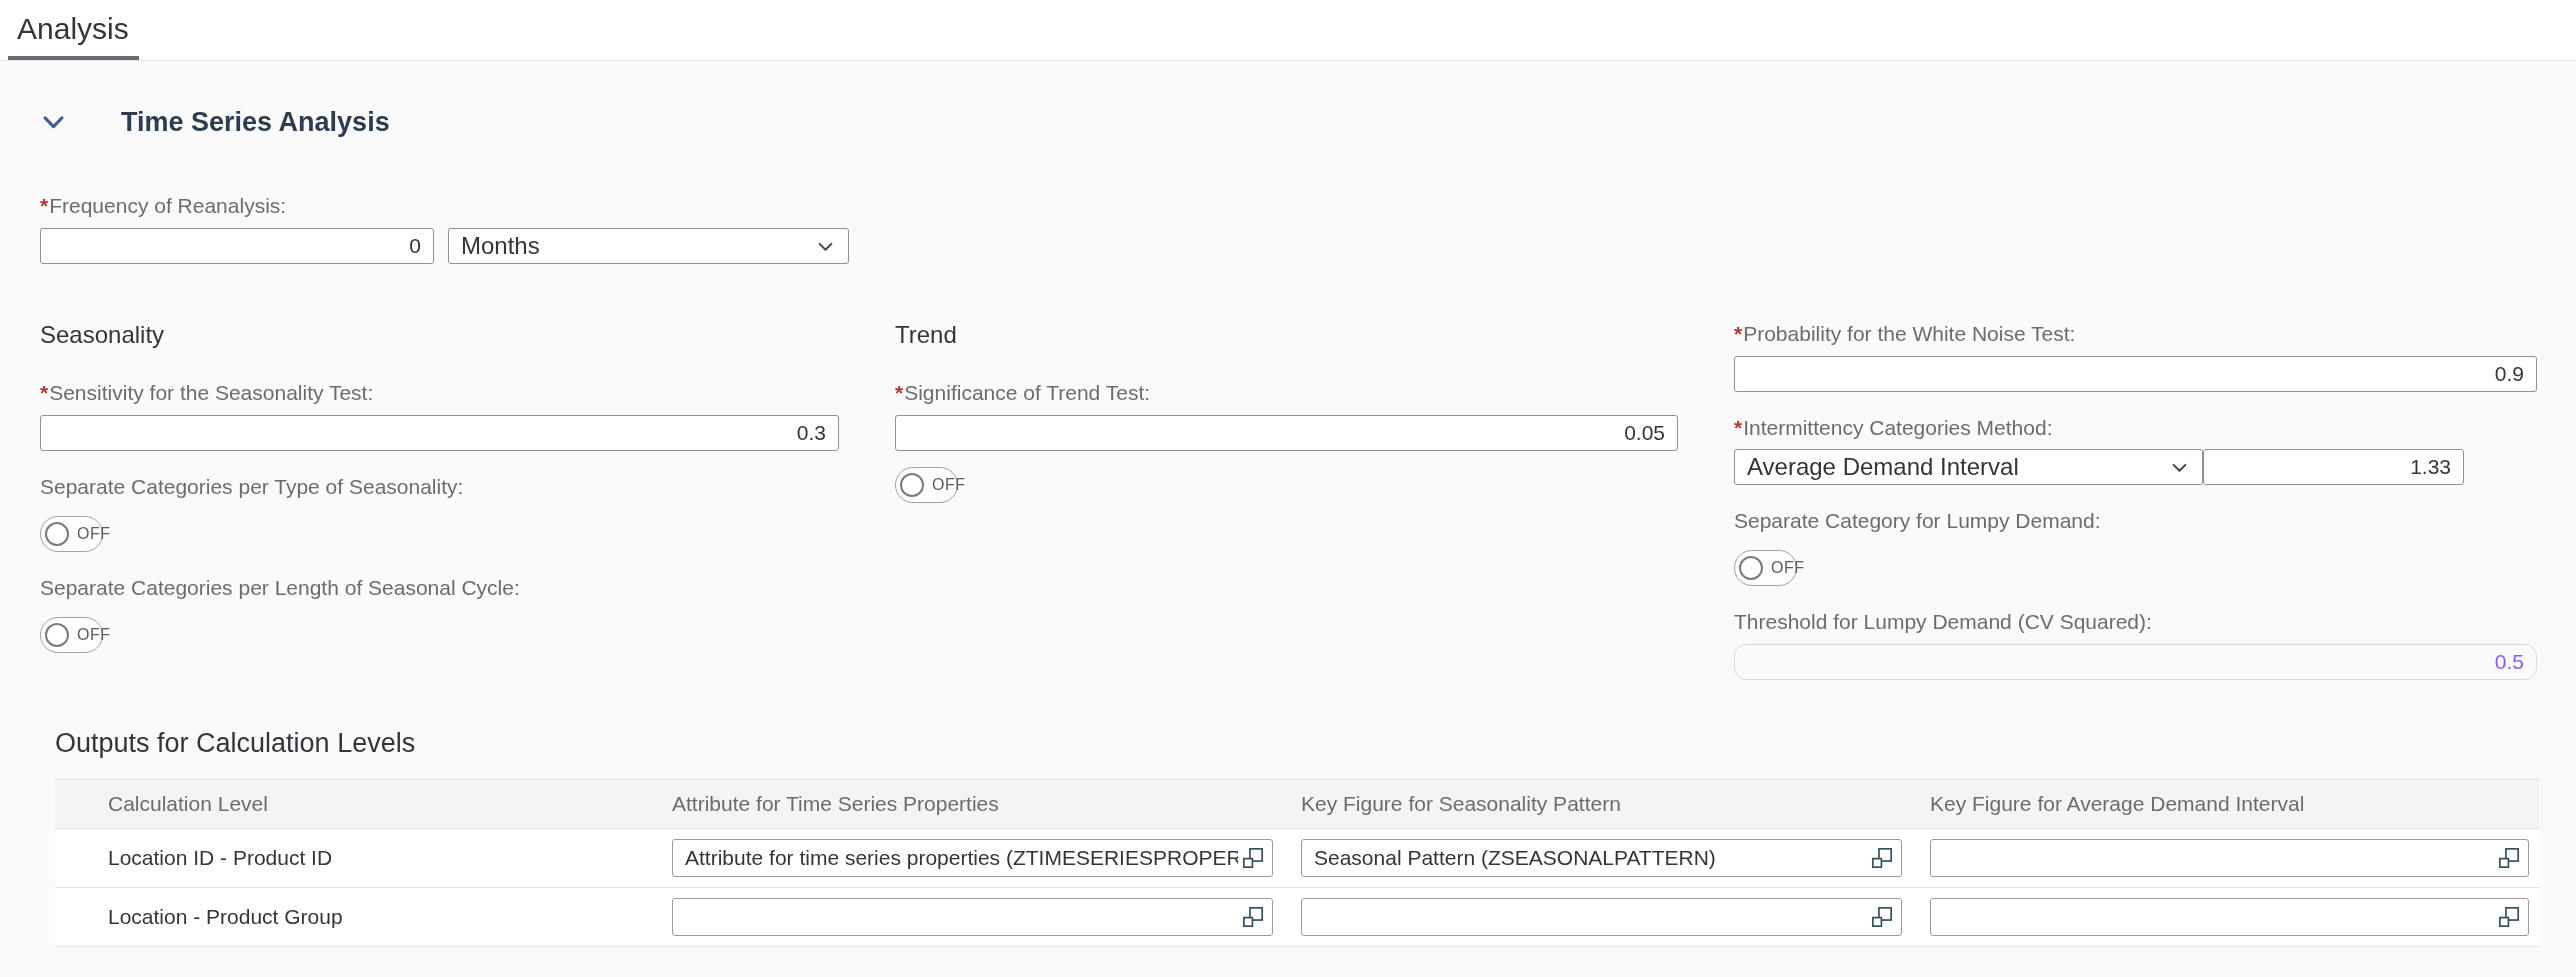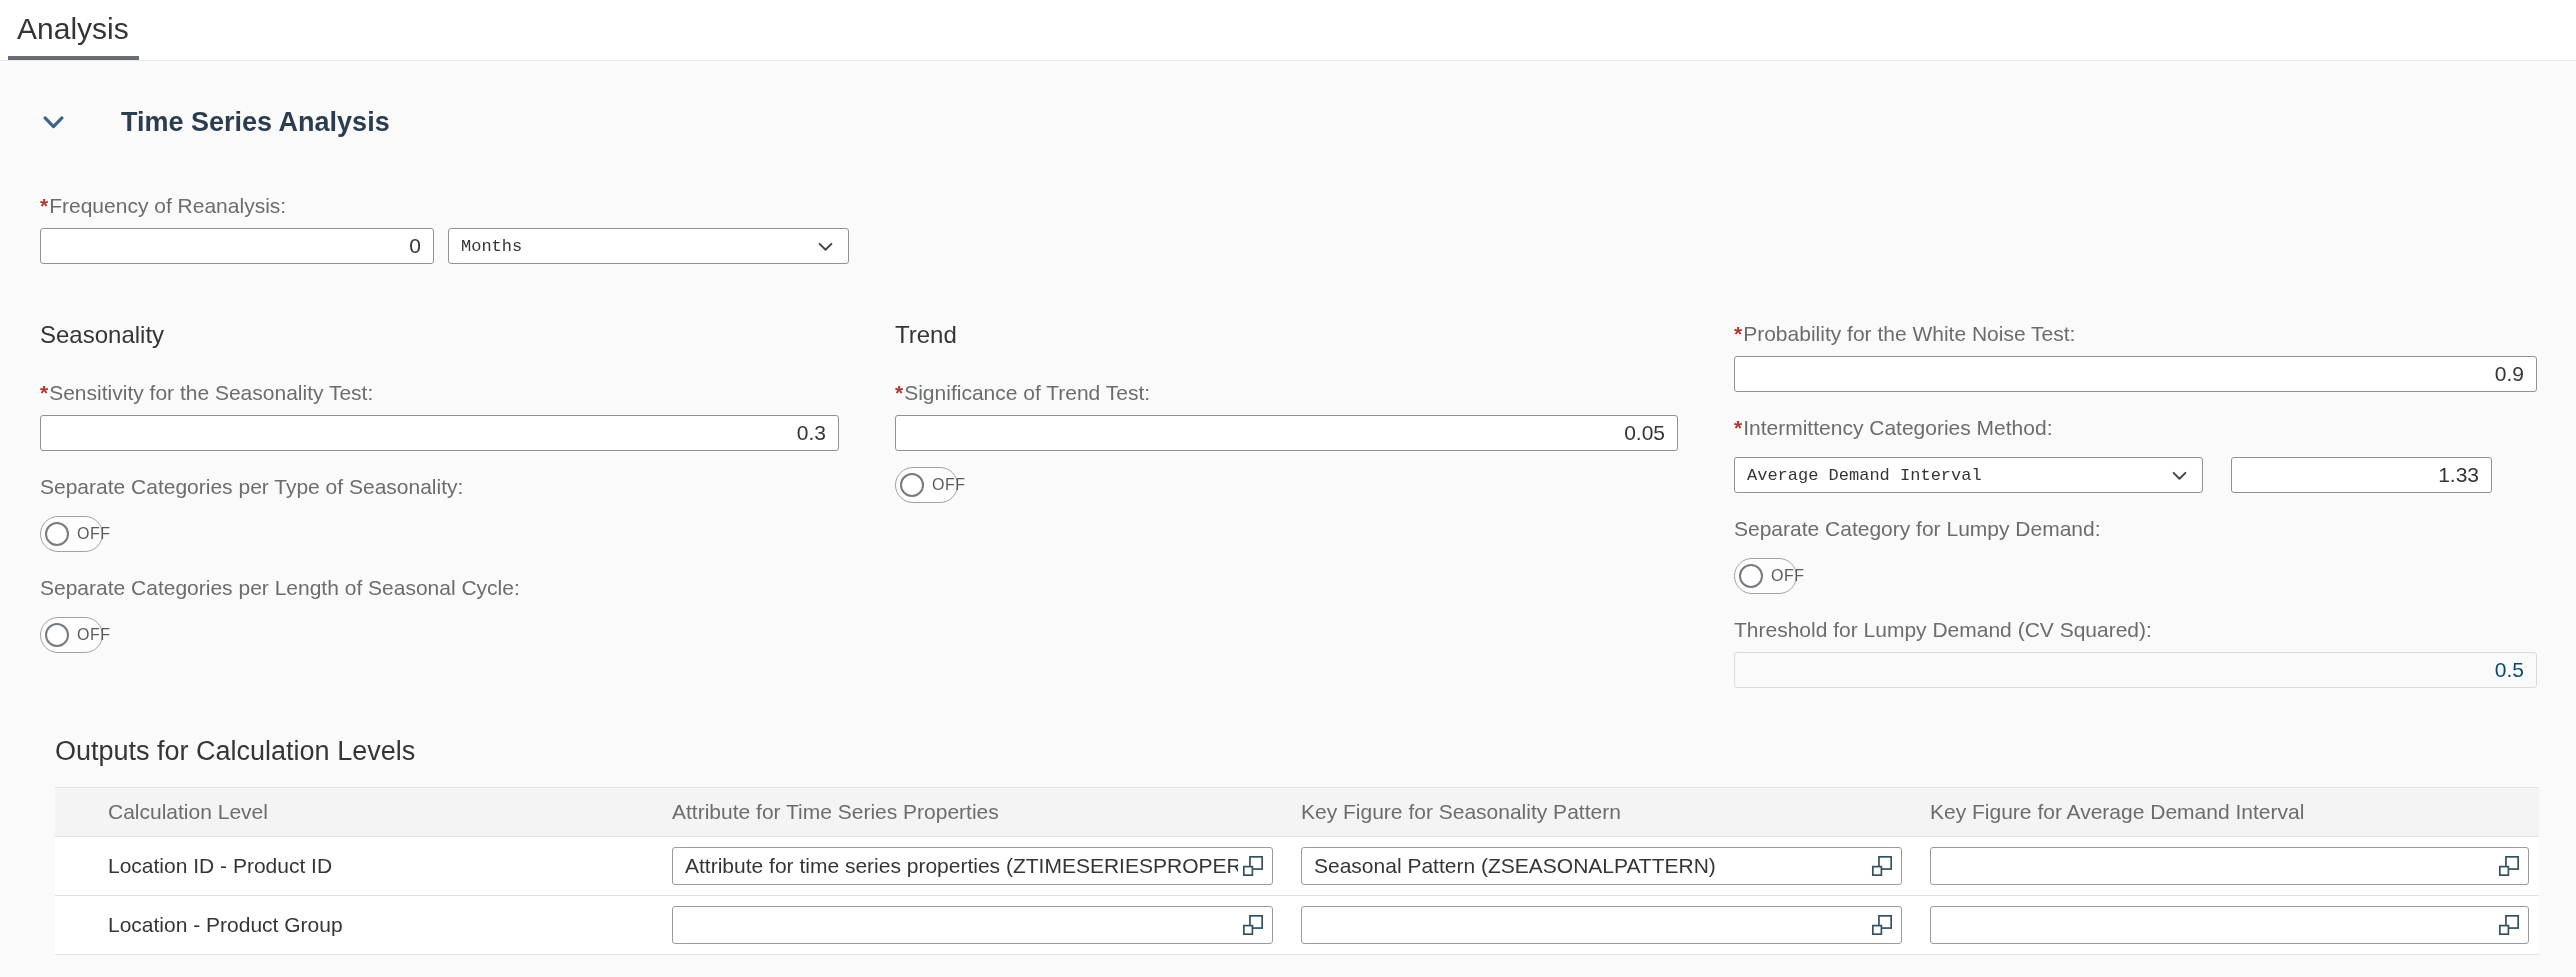--- a/index.html
+++ b/index.html
@@ -17,38 +17,38 @@
   .sec-head { display:flex; align-items:center; gap:31px; margin-top:46px; }
   .sec-title { font-size:27px; font-weight:600; color:#2c3d50;margin-left:23px; }
   .chev-btn { display:flex; align-items:center; cursor:pointer; }
 
   
   .field-label { font-size:21px; color:#6a6d70; line-height:26px; }
   .req { color:#b3362e; font-weight:600; margin-right:1px; }
   .inputbox { height:36px; border:1px solid #8b9299; border-radius:3px; background:#fff;
               font-family:inherit; font-size:21px; color:#32363a; padding:0 12px; width:100%; outline:none; }
   .num { text-align:right; }
-  .inputbox:disabled, .inputbox.disabled { background:#fafafa; border-color:#d8dadc; color:#0c4a6e; }
+  .inputbox:disabled, .inputbox.disabled { background:#fafafa; border-color:#d8dadc; color:#8b5cf6;border-radius:12px; }
   .selectbox { height:36px; border:1px solid #8b9299; border-radius:3px; background:#fff;
                display:flex; align-items:center; justify-content:space-between; padding:0 12px; cursor:pointer; }
-  .selectbox span { font-size:17px; color:#32363a;font-family:Liberation Mono, monospace; }
+  .selectbox span { font-size:24px; color:#32363a; }
 
   .freq-label { margin-top:55px; }
   .freq-row { margin-top:9px; display:flex; gap:14px; }
   .freq-row .inputbox { width:394px; }
   .freq-row .selectbox { width:401px; }
 
   
   .cols { display:grid; grid-template-columns:799px 783px 803px; column-gap:56px; margin-top:57px; }
   .group-title { font-size:24px; color:#32363a; margin-bottom:31px; }
   .lbl-gap { margin-top:23px; }
   .ctl-gap { margin-top:16px; }
   .input-gap { margin-top:9px; }
 
-  .detect-row { display:flex; gap:28px; margin-top:16px; }
+  .detect-row { display:flex; gap:0; margin-top:8px; }
   .detect-row .selectbox { width:469px; }
   .detect-row .inputbox { width:261px; }
 
   
   .toggle { width:63px; height:36px; border:1px solid #9da2a8; border-radius:18px; background:#fdfdfd;
             display:flex; align-items:center; gap:8px; padding-left:4px; cursor:pointer; }
   .knob { width:24px; height:24px; border:2px solid #767b81; border-radius:50%; background:#fff; flex:none; }
   .toggle-txt { font-size:16px; color:#5a5d60; letter-spacing:0.5px; }
 
   

